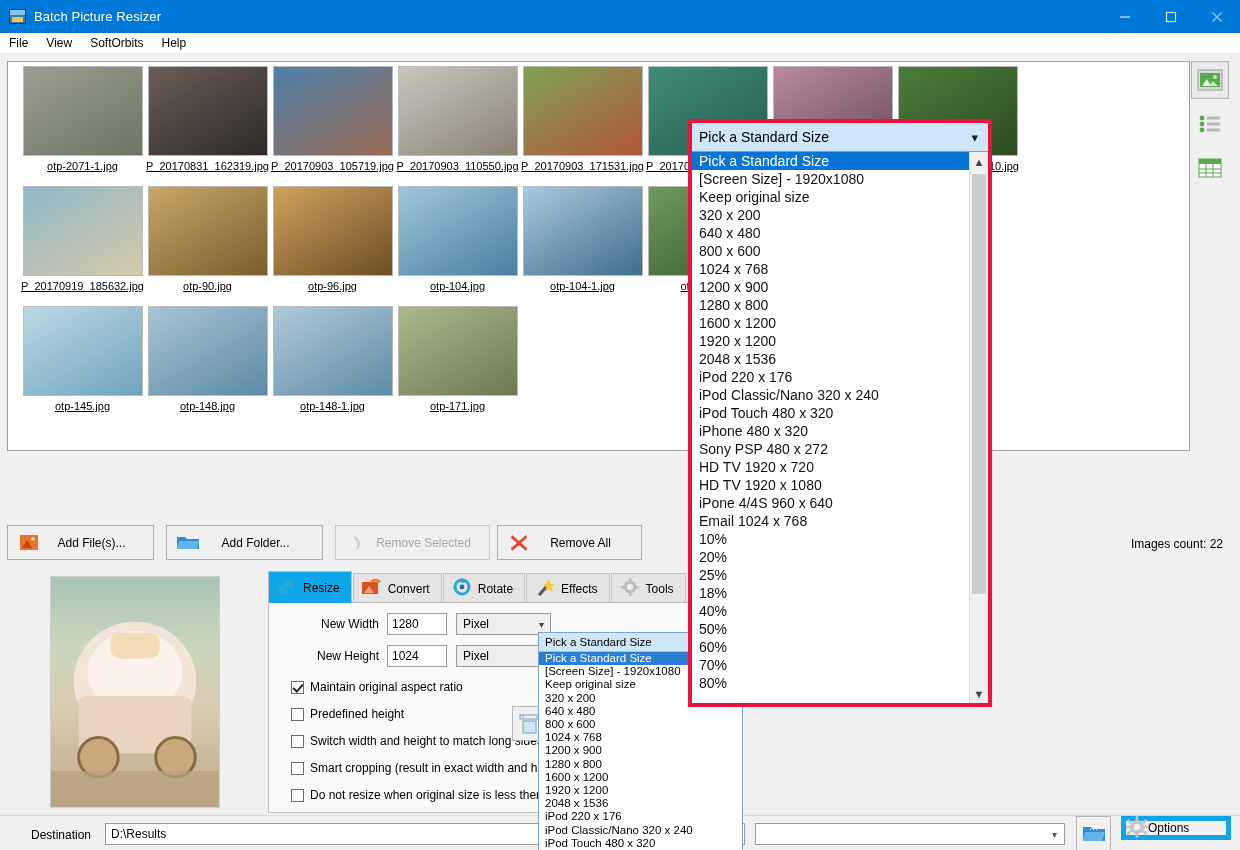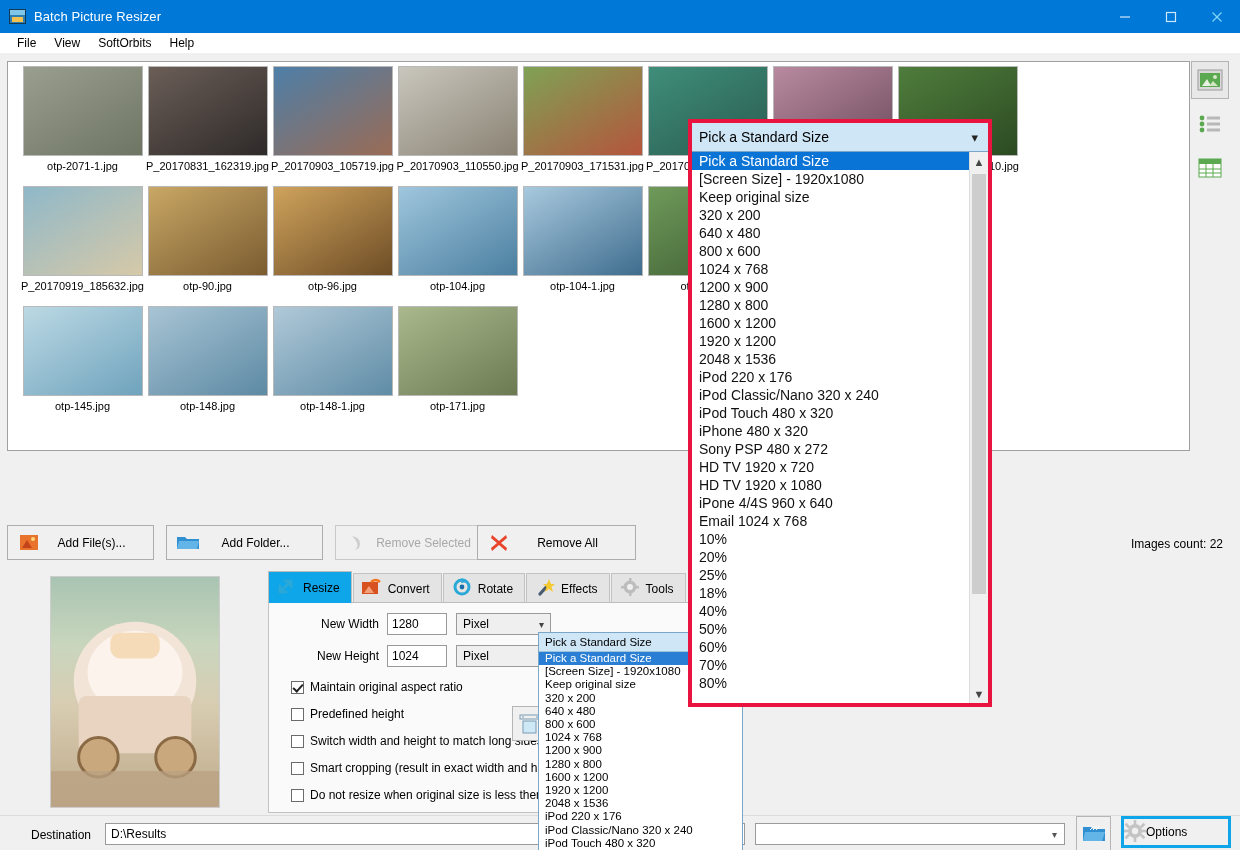--- a/index.html
+++ b/index.html
@@ -32,32 +32,32 @@
   .win-btns { position:absolute; right:0; top:0; height:33px; display:flex; }
   .win-btn {
     width:46px; height:33px; display:flex; align-items:center; justify-content:center;
     color:#cfe8fa; font-size:14px; line-height:1;
   }
   .win-btn svg { display:block; }
 
   
   .menubar {
     height:20px; background:#fff; display:flex; align-items:center;
-    padding-left:8px; gap:0; border-bottom:1px solid #fff;
+    gap:0; border-bottom:1px solid #fff;
   }
   .menu-item { padding:2px 9px; font-size:12px; color:#000; }
 
   
   .workspace { position:relative; height:797px; background:#f0f0f0; }
 
   .thumbs-panel {
     position:absolute; left:7px; top:8px; width:1183px; height:390px;
     background:#fff; border:1px solid #a0a0a0; overflow:hidden;
   }
-  .thumb-row { position:absolute; left:0; display:flex; }
+  .thumb-row { position:absolute; left:0; display:flex;text-decoration:underline; }
   .thumb-cell {
     width:125px; margin-right:0; display:flex; flex-direction:column; align-items:center;
   }
   .thumb-img {
     width:120px; height:90px; border:1px solid #b9b9b9; background:#d7d7d7;
     overflow:hidden; position:relative;
   }
   .thumb-name { font-size:11px; margin-top:4px; white-space:nowrap; color:#000; }
 
   
@@ -144,22 +144,22 @@
     position:absolute; left:755px; top:770px; width:310px; height:22px;
     border:1px solid #9a9a9a; background:#fff; display:flex; align-items:center;
     padding-left:5px; font-size:12px;
   }
   .dest-combo .chev { position:absolute; right:7px; color:#555; font-size:10px;}
   .browse-btn {
     position:absolute; left:1076px; top:763px; width:35px; height:35px;
     background:#f0f0f0; border:1px solid #b5b5b5; display:flex; align-items:center; justify-content:center;
   }
   .options-btn {
-    position:absolute; left:1121px; top:763px; width:110px; height:32px;
-    background:#f0f0f0; border:3px solid #0ea5e9; display:flex; align-items:center;
+    position:absolute; left:1121px; top:763px; width:110px; height:24px;
+    background:#f0f0f0; border:5px solid #0ea5e9; display:flex; align-items:center;
   }
 
   
   .dd-main {
     position:absolute; left:688px; top:66px; width:304px; height:588px;
     border:4px solid #e8133e; background:#fff; z-index:40;
   }
   .dd-head {
     height:29px; background:#cfe6f7; border-bottom:1px solid #7aa7c7;
     display:flex; align-items:center; padding-left:7px; font-size:14px; position:relative;
@@ -405,21 +405,21 @@
       <span class="blabel">Add File(s)...</span>
     </div>
     <div class="btn disabled" style="left:328px; width:155px;">
       <span class="bicon">
         <svg width="18" height="18" viewBox="0 0 18 18">
             <path d="M4 2 q8 1 8 8 q0 5 -5 6 q6 -5 -3 -14 Z" fill="#cfcfcf"></path>
           </svg>
       </span>
       <span class="blabel">Remove Selected</span>
     </div>
-    <div class="btn" style="left:470px; width:159px;">
+    <div class="btn" style="left:490px; width:145px;">
       <span class="bicon">
         <svg width="20" height="20" viewBox="0 0 20 20">
           <path d="M3 2 L10 8 L17 2 L18 5 L12 10 L18 15 L17 18 L10 12 L3 18 L2 15 L8 10 L2 5 Z" fill="#e8452c"></path>
         </svg>
       </span>
       <span class="blabel">Remove All</span>
     </div>
     <div class="imgcount">Images count: 22</div>
   </div>
 

